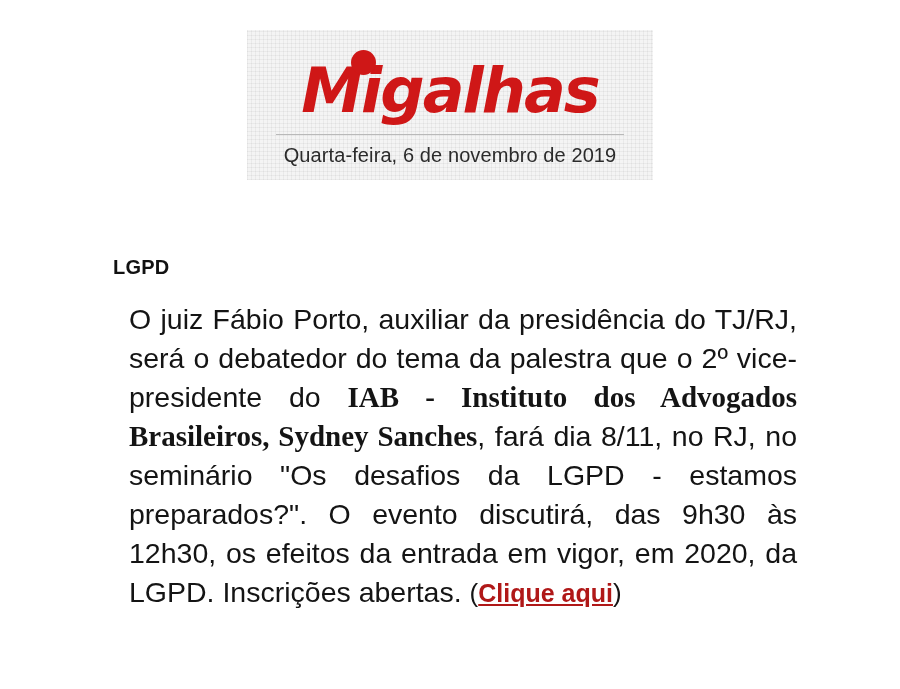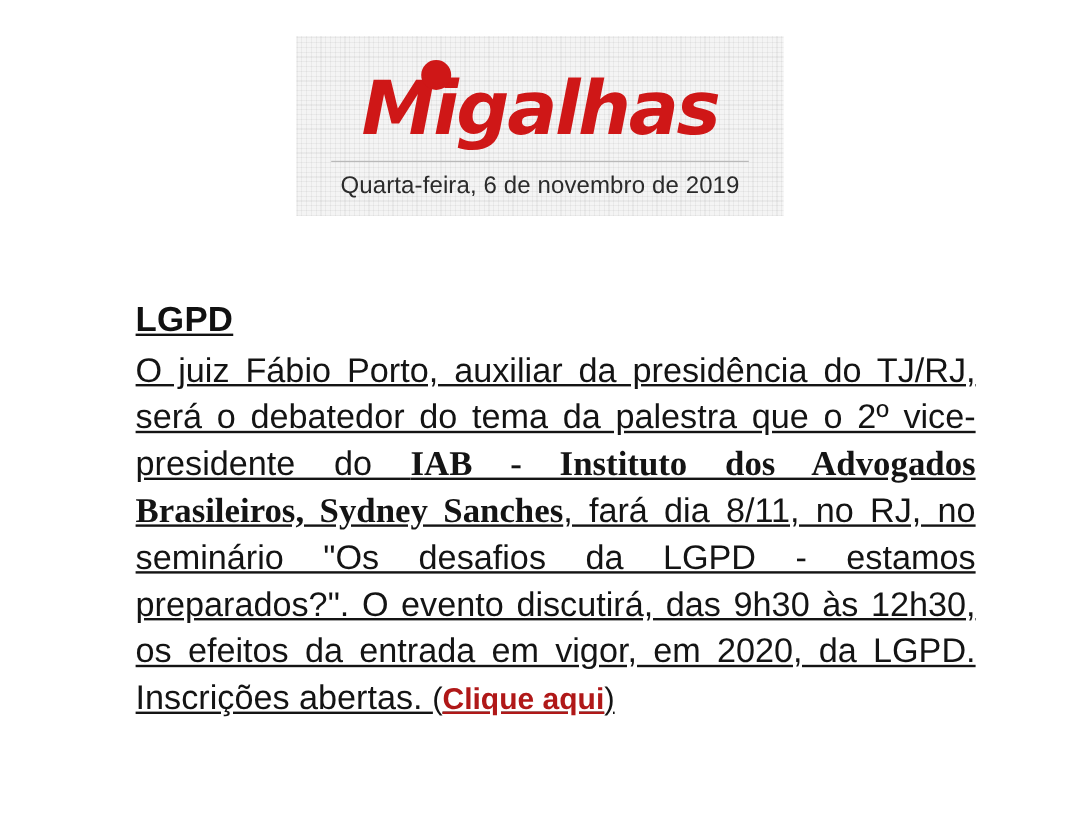--- a/index.html
+++ b/index.html
@@ -92,36 +92,34 @@
   .article {
     position: absolute;
     left: 113px;
     top: 250px;
     width: 700px;
   }
 
   .article-title {
     font-family: "Liberation Sans", sans-serif;
     font-weight: bold;
-    font-size: 29px;
+    font-size: 20px;
     color: #111111;
     line-height: 34px;
     margin: 0 0 6px 0;
     letter-spacing: 0.2px;
-    text-decoration: underline;
   }
 
   .article-body {
     font-family: "Liberation Sans", sans-serif;
     font-size: 28.5px;
     line-height: 39px;
     color: #141414;
     text-align: justify;
-    margin: 0;
-    text-decoration: underline;
+    margin: 16px;
   }
 
   .bold-serif {
     font-family: "Liberation Serif", serif;
     font-weight: bold;
     font-size: 29px;
   }
 
   .link {
     color: #b01818;

